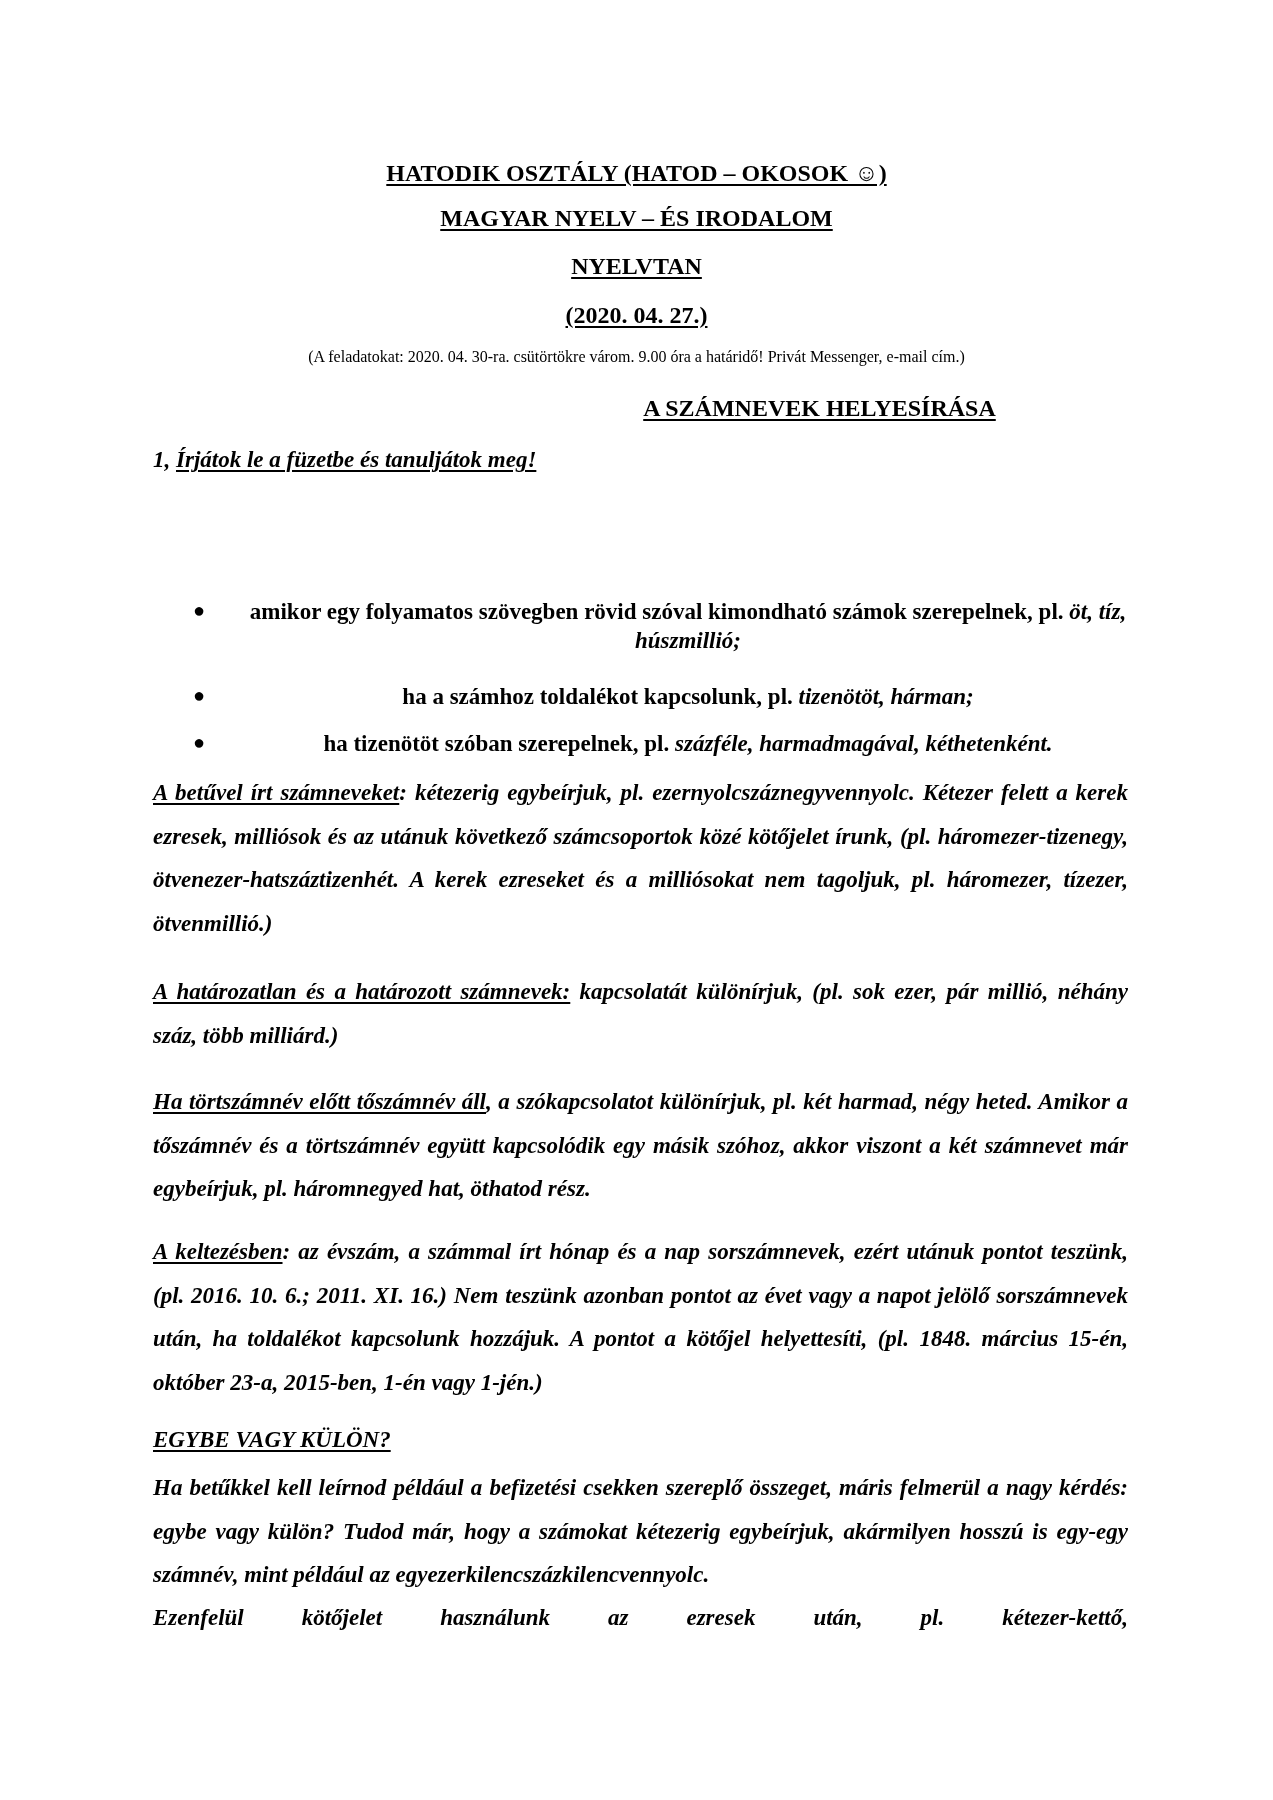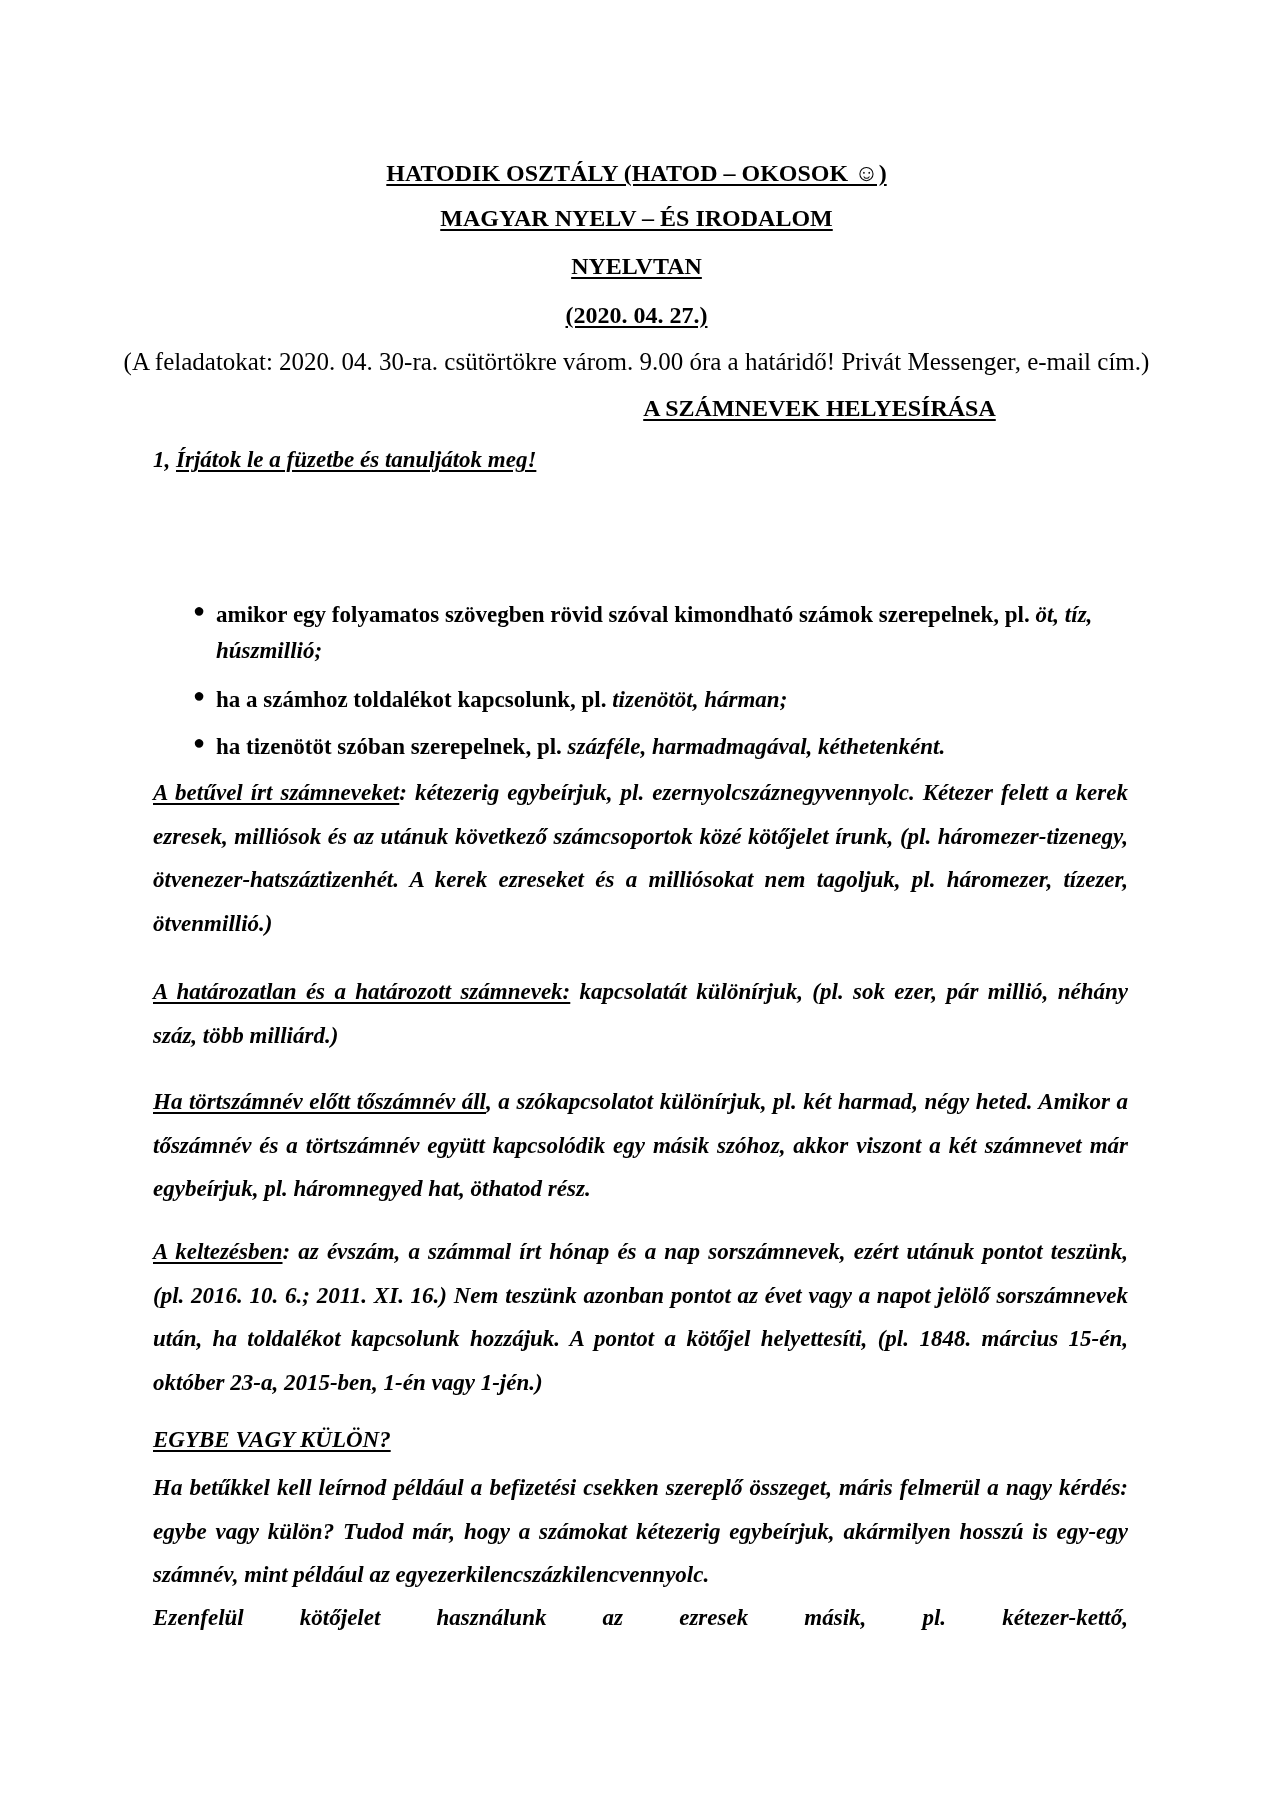--- a/index.html
+++ b/index.html
@@ -4,30 +4,30 @@
   <style>
     html, body { margin: 0; padding: 0; background: #ffffff; }
     body { width: 1273px; height: 1800px; position: relative; overflow: hidden; }
     .page {
       position: absolute; left: 0; top: 0; width: 1273px; height: 1396px;
       font-family: "Liberation Serif", "DejaVu Serif", serif;
       color: #000; font-weight: bold; font-size: 23px;
     }
     .center { text-align: center; position: absolute; left: 0; width: 1273px; }
     .title { font-size: 24px; text-decoration: underline; text-decoration-thickness: 2px; text-underline-offset: 3px; }
-    .note { font-weight: normal; font-size: 25px; }
+    .note { font-weight: normal; font-size: 16px; }
     .u { text-decoration: underline; text-decoration-thickness: 2px; text-underline-offset: 3px; }
     .it { font-style: italic; }
     .para {
       position: absolute; left: 153px; width: 975px; line-height: 43.5px;
       text-align: justify;
       font-style: italic;
     }
     .bullet { position: absolute; left: 193px; font-size: 20px; }
-    .btext { position: absolute; left: 216px; width: 900px; line-height: 36px; }
+    .btext { position: absolute; left: 238px; width: 900px; line-height: 29px; text-align: center; }
     .spread { text-align: justify; text-align-last: justify; }
   </style>
 </head>
 <body>
 
 <div class="page">
 
   <div class="center title" style="top:160px;">HATODIK OSZTÁLY (HATOD – OKOSOK ☺)</div>
   <div class="center title" style="top:205px;">MAGYAR NYELV – ÉS IRODALOM</div>
   <div class="center title" style="top:253px;">NYELVTAN</div>
@@ -73,15 +73,15 @@
     <span class="u">A keltezésben</span><span>: az évszám, a számmal írt hónap és a nap sorszámnevek, ezért utánuk pontot teszünk, (pl. 2016. 10. 6.; 2011. XI. 16.)  Nem teszünk azonban pontot az évet vagy a napot jelölő sorszámnevek után, ha toldalékot kapcsolunk hozzájuk. A pontot a kötőjel helyettesíti, (pl. 1848. március 15-én, október 23-a, 2015-ben, 1-én vagy 1-jén.)</span>
   </div>
 
   <div class="para" style="top:1418px;">
     <span class="u">EGYBE VAGY KÜLÖN?</span>
   </div>
 
   <div class="para" style="top:1466px;">
     <span>Ha betűkkel kell leírnod például a befizetési csekken szereplő összeget, máris felmerül a nagy kérdés: egybe vagy külön? Tudod már, hogy a számokat kétezerig egybeírjuk, akármilyen hosszú is egy-egy számnév, mint például az egyezerkilencszázkilencvennyolc.</span>
   </div>
-  <div class="para spread" style="top:1596px;">Ezenfelül kötőjelet használunk az ezresek másik, pl. kétezer-kettő,</div>
+  <div class="para spread" style="top:1596px;">Ezenfelül kötőjelet használunk az ezresek után, pl. kétezer-kettő,</div>
 
 </div>
 
 </body></html>

